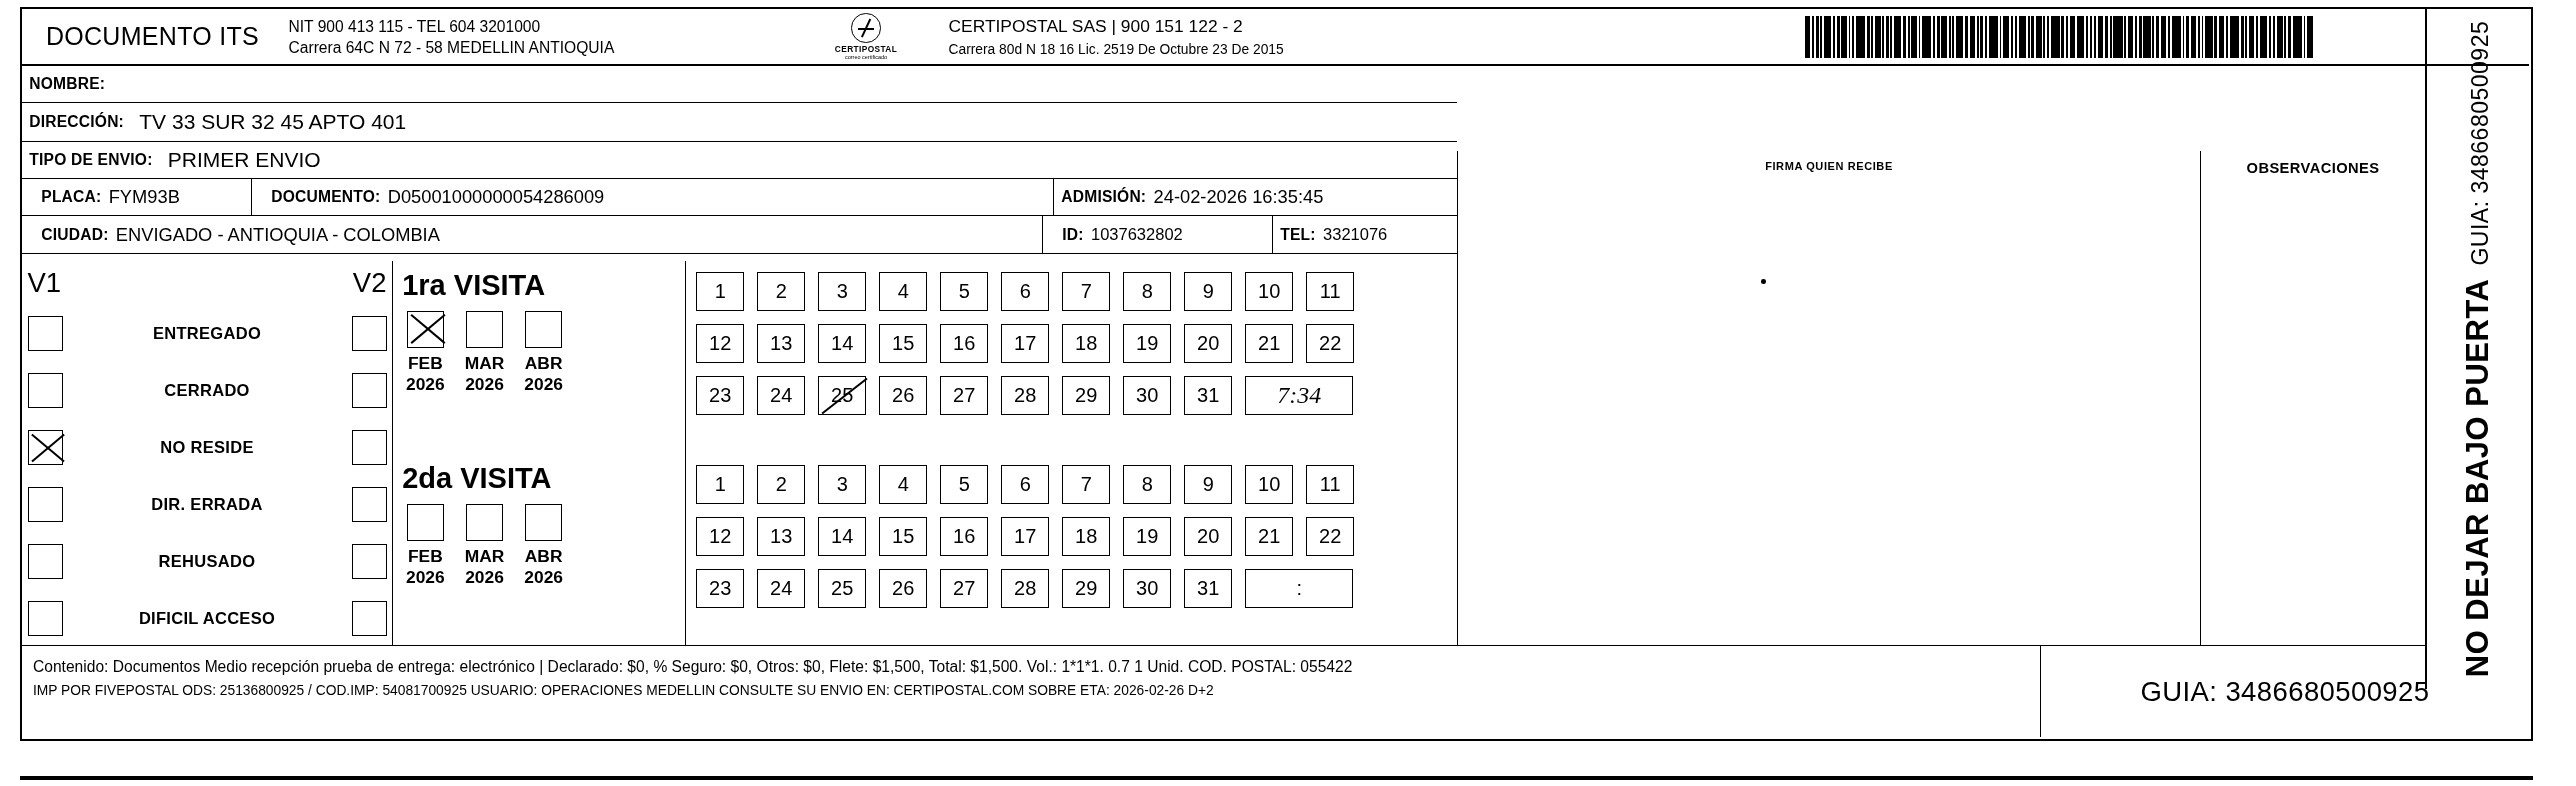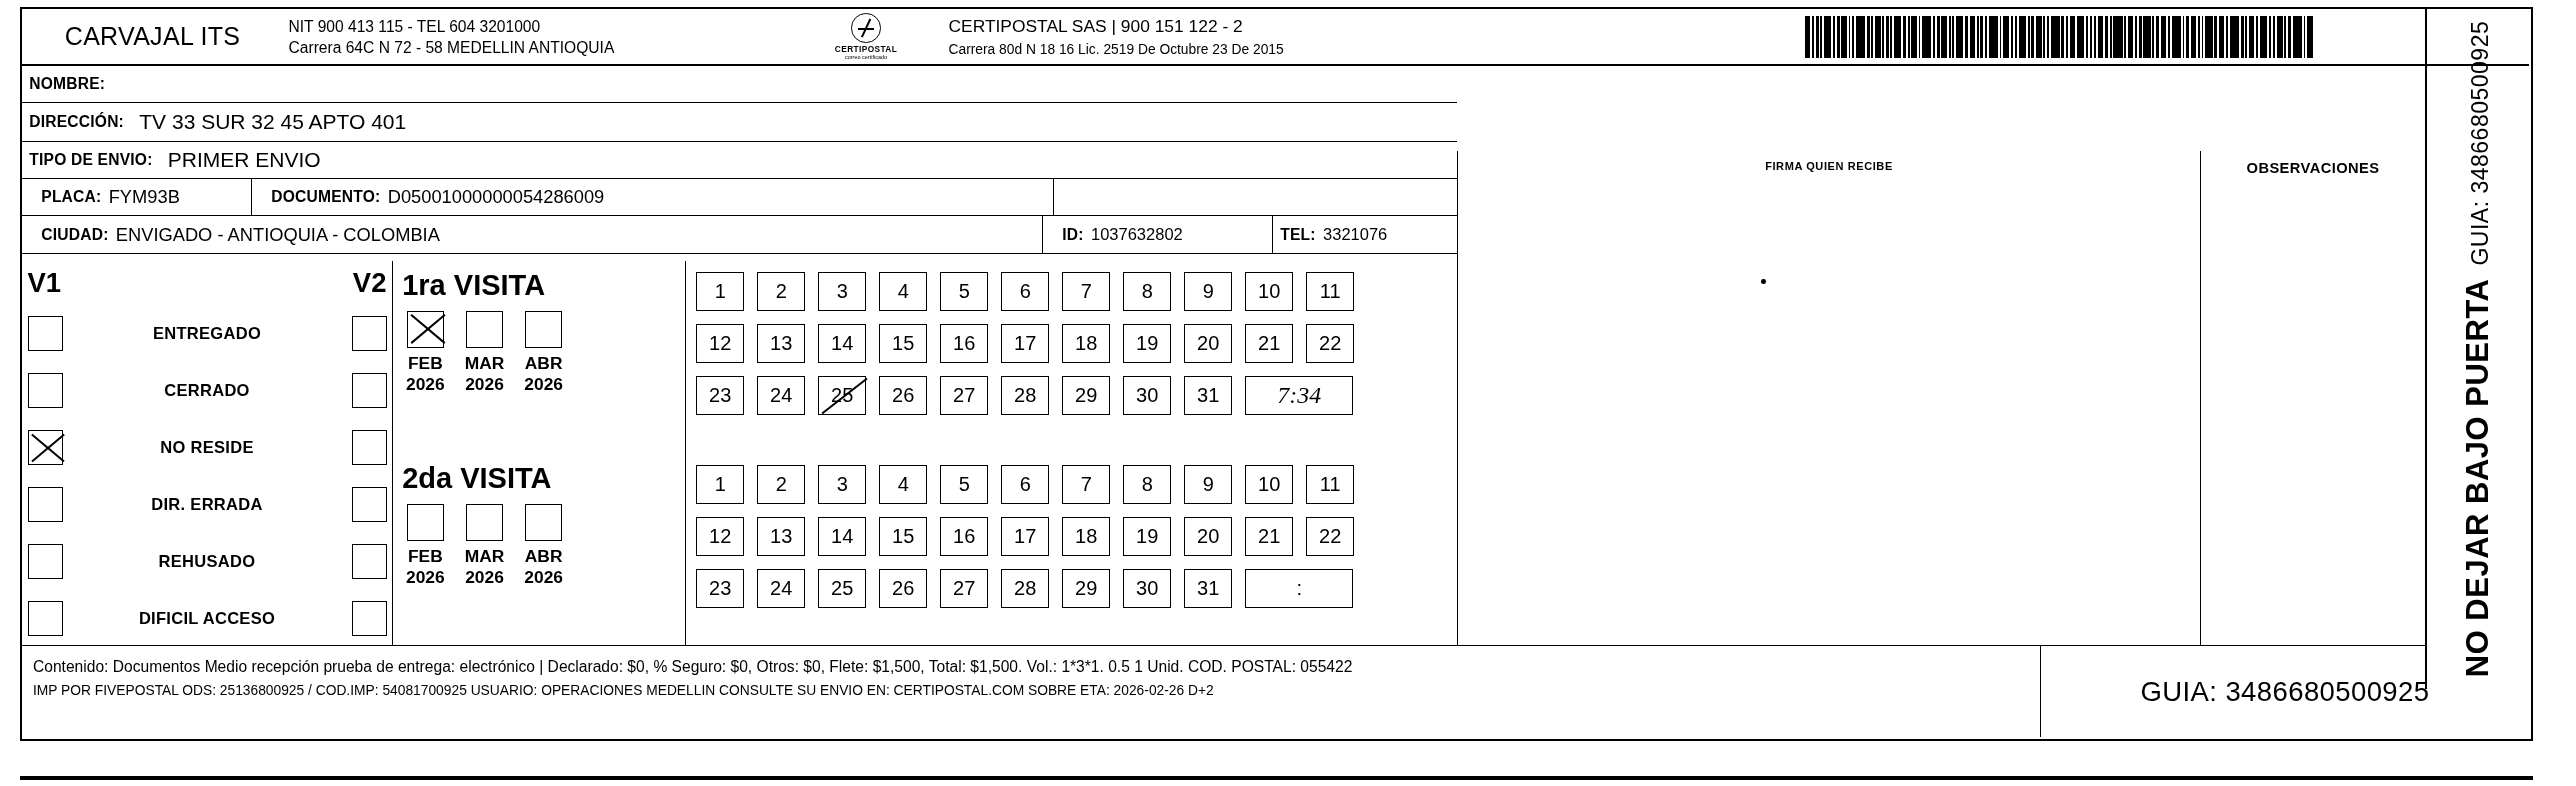--- a/index.html
+++ b/index.html
@@ -39,21 +39,21 @@
   .vsep{border-right:1.8px solid #000;margin-left:12px;}
 
   
   .visitwrap{position:absolute;left:0;top:252px;width:1435px;height:385px;border-bottom:1.8px solid #000;box-sizing:border-box;}
   .vcol{position:absolute;top:0;bottom:0;}
   .colA{left:0;width:371px;border-right:1.8px solid #000;box-sizing:border-box;}
   .colB{left:371px;width:293px;border-right:1.8px solid #000;box-sizing:border-box;}
   .colC{left:665px;right:0;}
 
   .v12head{display:flex;align-items:center;height:44px;padding:0 5.5px;}
-  .v12head span{font-size:27.5px;font-weight:bold;}
+  .v12head span{font-size:27.5px;font-weight:normal;}
   .vgap{flex:1}
   .statusrow{display:flex;align-items:center;height:57px;padding:0 5.5px;}
   .box{width:35px;height:35px;border:1.8px solid #000;box-sizing:border-box;position:relative;flex:none;}
   .box.x:before,.box.x:after{content:"";position:absolute;left:-1.8px;top:15.6px;width:42px;height:1.8px;background:#000;}
   .box.x:before{transform:rotate(40deg);}
   .box.x:after{transform:rotate(-40deg);}
   .statusname{flex:1;text-align:center;font-size:16.5px;font-weight:bold;letter-spacing:0.3px;}
 
   .vtitle{font-size:29px;font-weight:bold;padding:7.3px 0 0 9.2px;}
   .monthrow{display:flex;gap:20px;padding:9.2px 0 0 13px;}
@@ -92,21 +92,21 @@
   .ftext .l2{font-size:13.8px;}
   .fguia{flex:1;border-left:1.8px solid #000;display:flex;align-items:center;justify-content:center;font-size:27.5px;letter-spacing:0.4px;box-sizing:border-box;}
 </style>
 </head>
 <body>
 
 <div class="sheet">
   <div class="label">
 
     <div class="hdr">
-      <div class="hdr-consorcio">CARVAJAL ITS</div>
+      <div class="hdr-consorcio">DOCUMENTO ITS</div>
       <div class="hdr-nit">
         <div>NIT 900 413 115 - TEL 604 3201000</div>
         <div>Carrera 64C N 72 - 58 MEDELLIN ANTIOQUIA</div>
       </div>
       <div class="hdr-logo">
         <div class="ring"></div>
         <div class="lname">CERTIPOSTAL</div>
         <div class="lsub">correo certificado</div>
       </div>
       <div class="hdr-cp">
@@ -226,20 +226,24 @@
       </div>
 
       <div class="split" style="height:37px">
         <div class="cell vsep" style="width:218px">
           <span class="lab">PLACA:</span>
           <span class="val small">FYM93B</span>
         </div>
         <div class="cell vsep" style="width:790px">
           <span class="lab">DOCUMENTO:</span>
           <span class="val small">D05001000000054286009</span>
+        </div>
+        <div class="cell" style="flex:1">
+          <span class="lab">ADMISIÓN:</span>
+          <span class="val small">24-02-2026 16:35:45</span>
         </div>
       </div>
 
       <div class="split" style="height:38px">
         <div class="cell vsep" style="width:1009px">
           <span class="lab">CIUDAD:</span>
           <span class="val small">ENVIGADO - ANTIOQUIA - COLOMBIA</span>
         </div>
         <div class="cell vsep" style="width:218px">
           <span class="lab">ID:</span>
@@ -439,21 +443,21 @@
 
     <div class="vstrip">
       <div class="rot">
         <span class="t1">NO DEJAR BAJO PUERTA</span>
         <span class="t2">GUIA: 3486680500925</span>
       </div>
     </div>
 
     <div class="footer">
       <div class="ftext">
-        <div>Contenido: Documentos Medio recepción prueba de entrega: electrónico | Declarado: $0, % Seguro: $0, Otros: $0, Flete: $1,500, Total: $1,500. Vol.: 1*3*1. 0.5  1 Unid. COD. POSTAL: 055422</div>
+        <div>Contenido: Documentos Medio recepción prueba de entrega: electrónico | Declarado: $0, % Seguro: $0, Otros: $0, Flete: $1,500, Total: $1,500. Vol.: 1*1*1. 0.7  1 Unid. COD. POSTAL: 055422</div>
         <div class="l2">IMP POR FIVEPOSTAL ODS: 25136800925 / COD.IMP: 54081700925 USUARIO: OPERACIONES MEDELLIN CONSULTE SU ENVIO EN: CERTIPOSTAL.COM SOBRE ETA: 2026-02-26 D+2</div>
       </div>
       <div class="fguia">GUIA: 3486680500925</div>
     </div>
 
   </div>
   <div class="bottomline"></div>
 </div>
 
 

